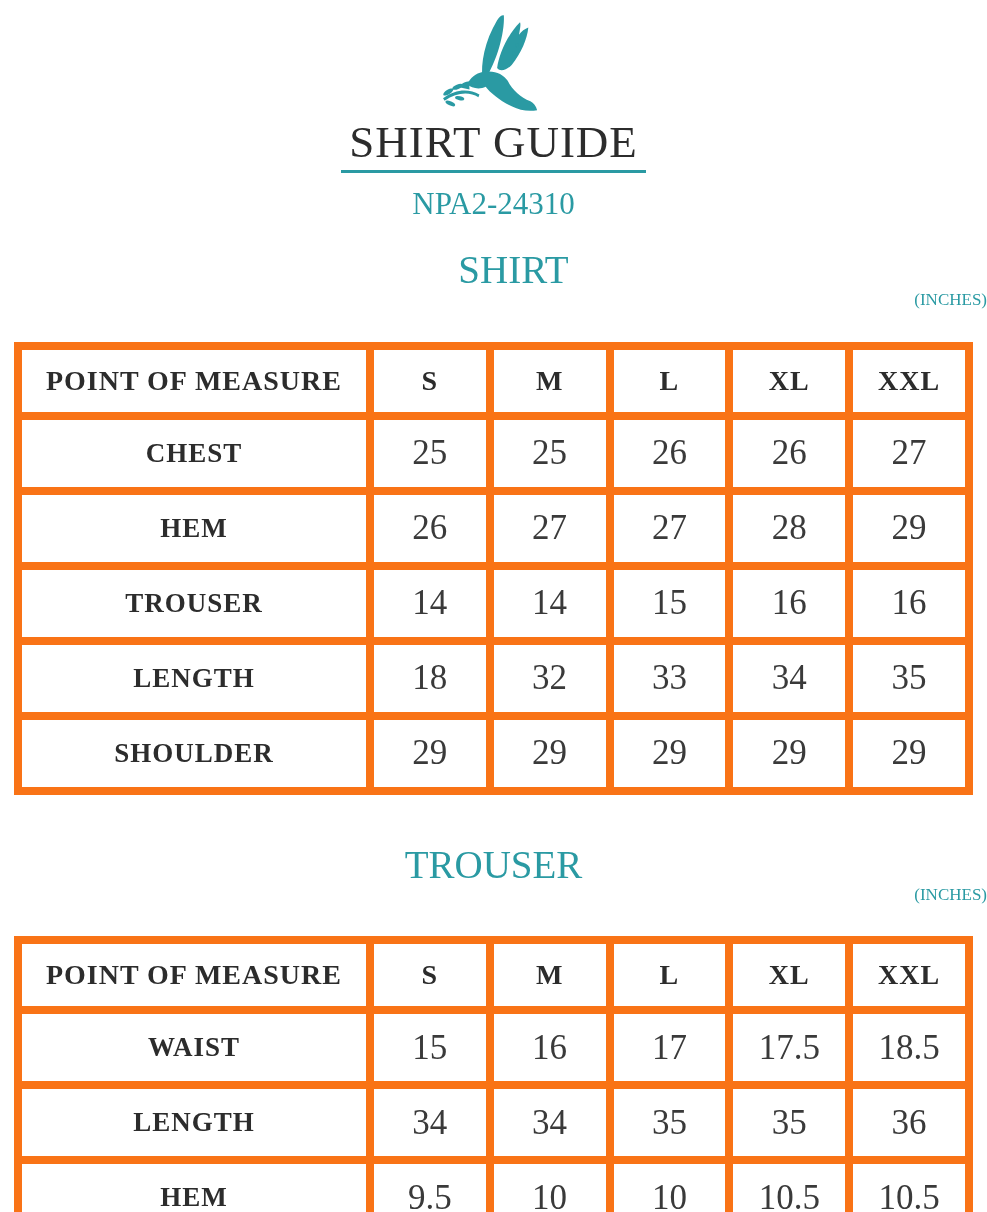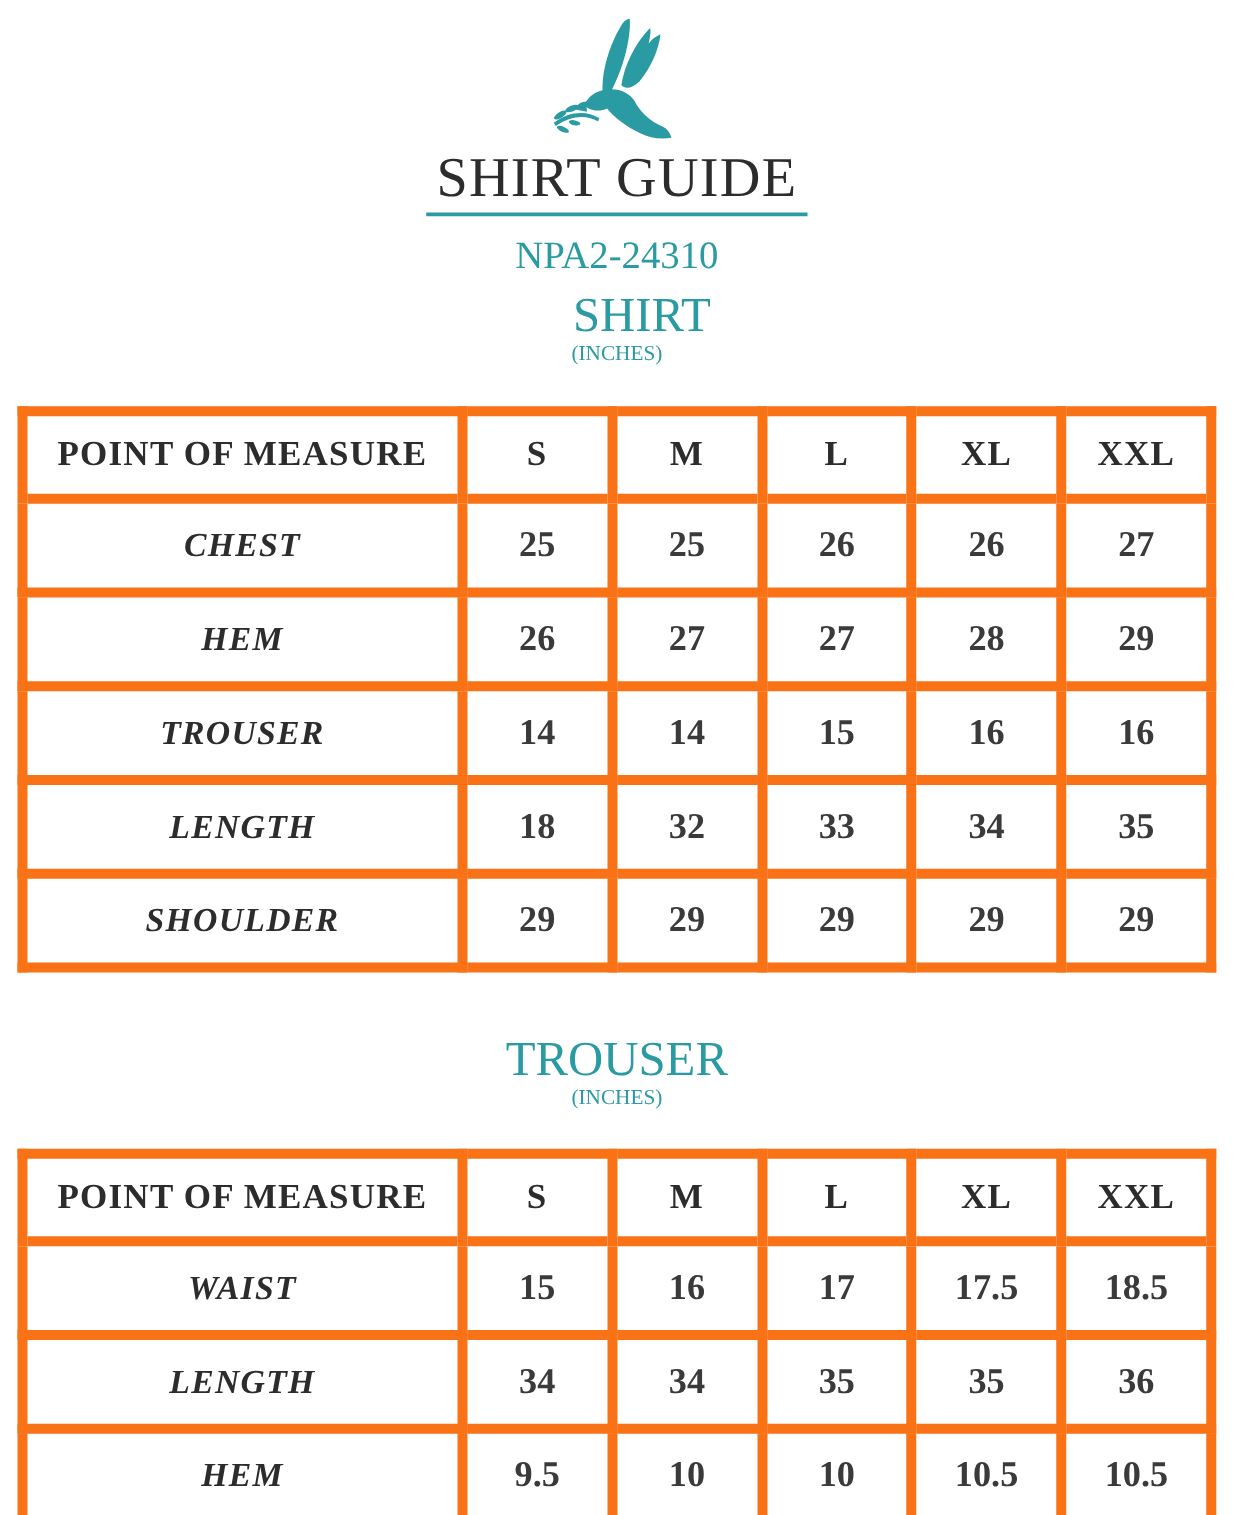--- a/index.html
+++ b/index.html
@@ -33,24 +33,24 @@
     font-size: 31px;
     line-height: 1.1;
     margin-top: 14px;
   }
   .section-heading {
     text-align: center;
     color: #2a9aa3;
     font-size: 39px;
     line-height: 1.0;
   }
-  .shirt-heading { margin-top: 12px; padding-left: 40px; }
+  .shirt-heading { margin-top: 29px; padding-left: 40px; }
   .trouser-heading { margin-top: 50px; }
   .unit-label {
-    text-align: center;
+    text-align: right;
     color: #2a9aa3;
     font-size: 17px;
     line-height: 1.1;
     margin-top: 2px;
   }
   table.size-table {
     width: 959px;
     margin: 32px 14px 0 14px;
     border-collapse: collapse;
     table-layout: fixed;
@@ -67,30 +67,29 @@
   table.size-table thead th {
     height: 70px;
     font-size: 28px;
     font-weight: bold;
     letter-spacing: 1px;
     color: #2c2c2c;
     border-bottom: 3px solid #2d2d2d;
   }
   table.size-table tbody td {
     height: 75px;
-    font-size: 29px;
-    font-weight: bold;
+    font-size: 35px;
+    font-weight: normal;
     color: #3a3a3a;
   }
   table.size-table tbody td.row-label {
     font-size: 27px;
     font-weight: bold;
     letter-spacing: 1px;
     color: #2c2c2c;
-    font-style: italic;
   }
 </style>
 </head>
 <body>
 
 <div class="page">
 
   <div class="header">
 
     <div class="logo">

